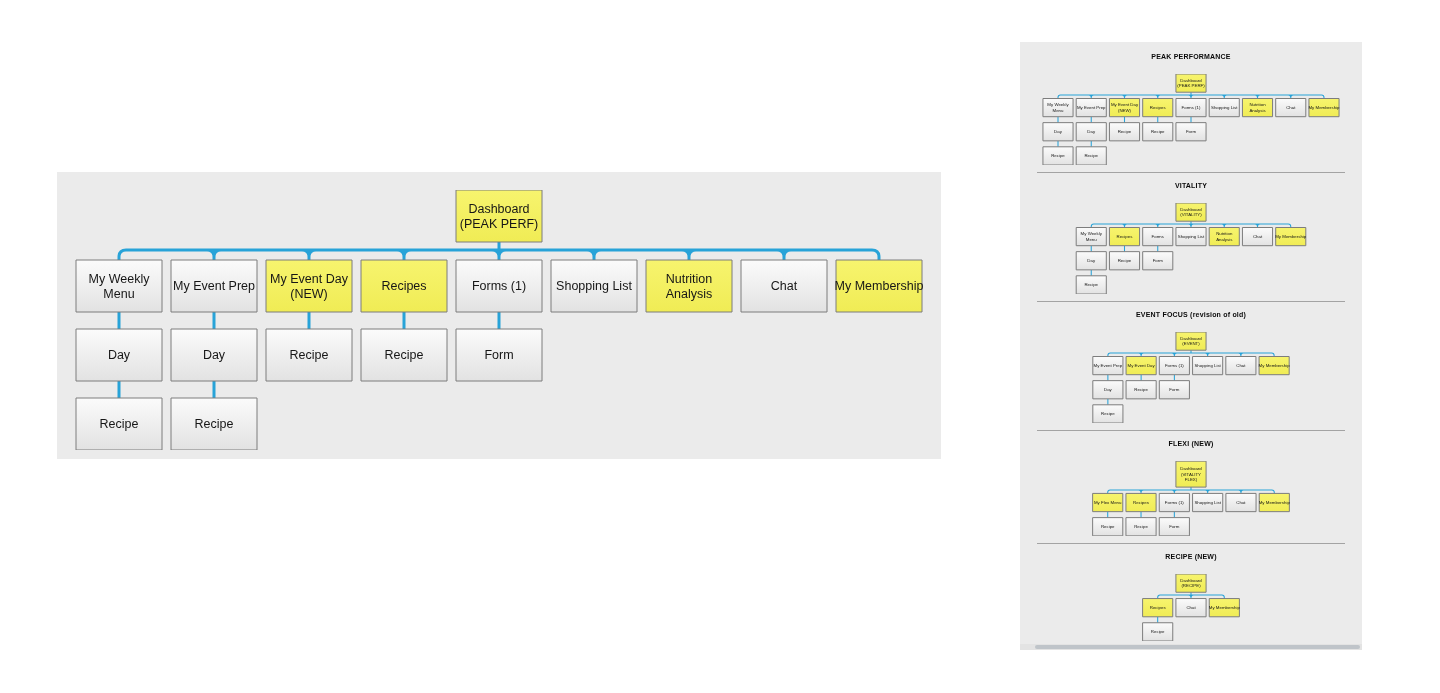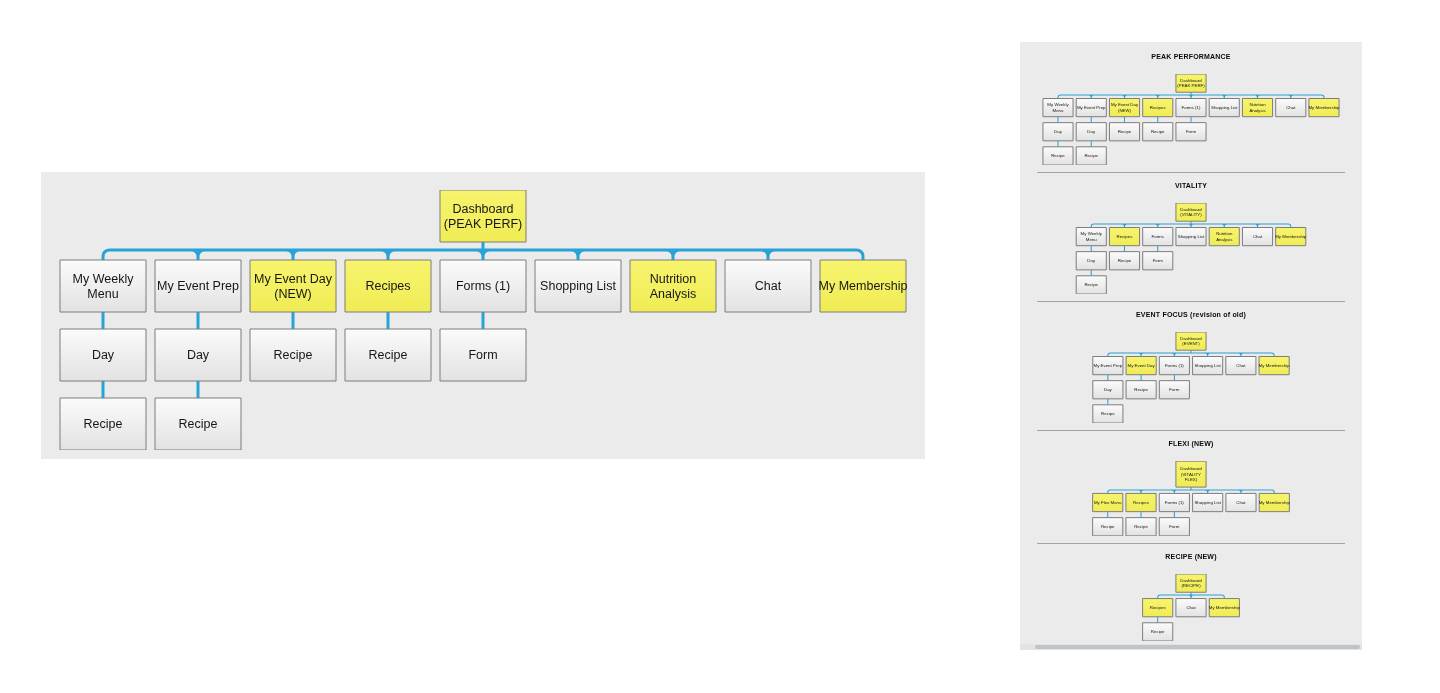--- a/index.html
+++ b/index.html
@@ -4,21 +4,21 @@
 <style>
   :root{
     --page-bg:#ffffff; --panel-bg:#ebebeb; --divider:#a3a3a3;
     --sb-track:#e3e3e3; --sb-thumb:#bfc4c9; --text:#161616;
   }
   *{box-sizing:border-box}
   html,body{margin:0;padding:0}
   body{width:1440px;height:693px;background:var(--page-bg);overflow:hidden;position:relative;
        font-family:"Liberation Sans",sans-serif;color:var(--text)}
   .panel{position:absolute;background:var(--panel-bg)}
-  .main-panel{left:41px;top:172px;width:884px;height:287px}
+  .main-panel{left:57px;top:172px;width:884px;height:287px}
   #main-chart{position:absolute;left:0;top:18px;width:884px}
   .side-panel{left:1020px;top:42px;width:342px;height:608px}
   #sections{padding-top:2px}
   .section{padding:9px 0 7px;text-align:center}
   .section-title{font-size:7px;line-height:8px;font-weight:bold;letter-spacing:.2px;margin-bottom:13px;color:#0a0a0a}
   .section svg{display:block;margin:0 auto}
   .divider{border-top:1px solid var(--divider);margin:0 17px;height:0}
   .hscroll{position:absolute;left:0;right:0;bottom:0;height:6px;background:var(--sb-track)}
   .hscroll-thumb{position:absolute;left:15px;right:2px;top:1px;height:4px;border-radius:2px;background:var(--sb-thumb)}
   svg text{font-family:"Liberation Sans",sans-serif}

